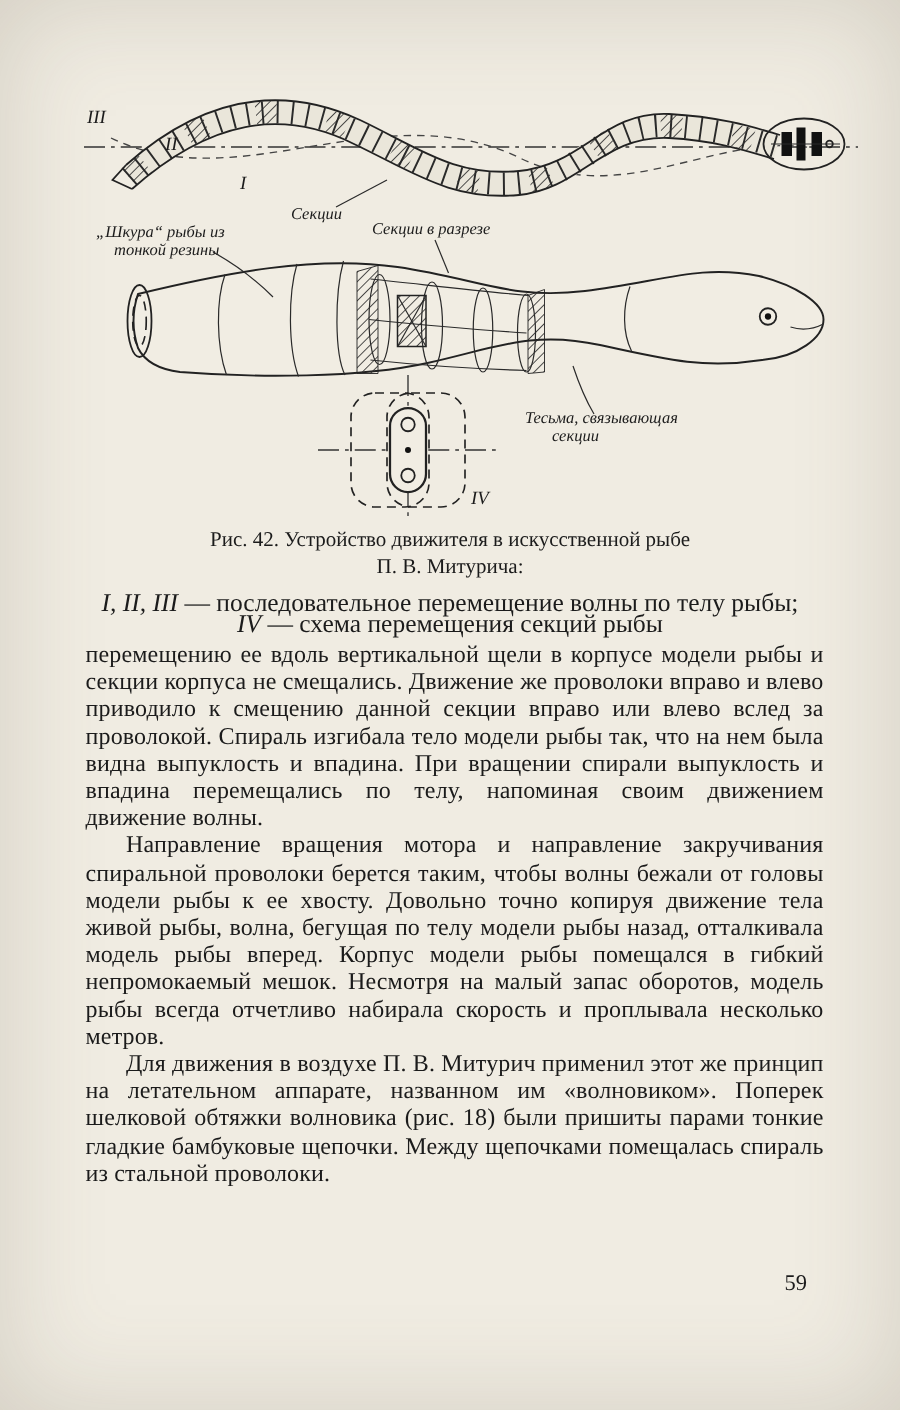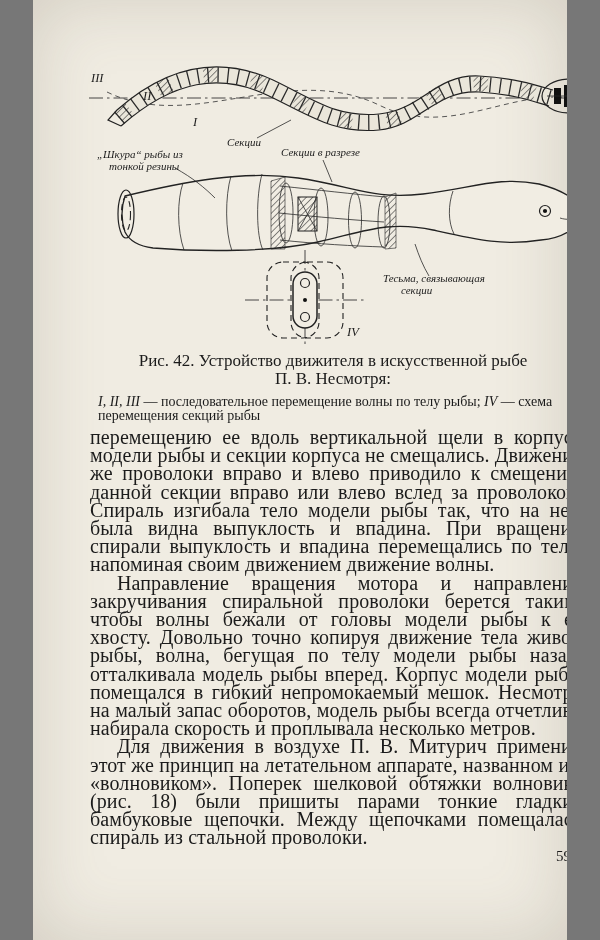--- a/index.html
+++ b/index.html
@@ -1,43 +1,43 @@
 <!DOCTYPE html>
 <html><head>
 <meta charset="utf-8">
 <style>
   html,body{margin:0;padding:0;background:#777;}
   .page{
-    position:relative;width:534px;height:940px;margin:0 auto;
+    position:relative;width:600px;height:940px;margin:0 auto;
     background:#f0ece2;overflow:hidden;
     font-family:"Liberation Serif", serif;color:#1b1b1b;
     box-shadow:inset 0 0 70px rgba(110,100,80,.22);
   }
   
   .figure-svg{position:absolute;top:50px;left:0;}
   .ink{stroke:#222;fill:none;stroke-width:1.2;}
   .thin{stroke:#2a2a2a;fill:none;stroke-width:.8;}
   .dashdot{stroke:#333;stroke-width:.9;stroke-dasharray:14 4 2.5 4;fill:none;}
   .ghost{stroke:#444;stroke-width:.9;stroke-dasharray:5 4;fill:none;}
   .dashed{stroke:#222;stroke-width:1.1;stroke-dasharray:6 4;fill:none;}
   .ribbonBase{stroke:#eae6da;fill:none;stroke-width:15;}
   .ribbonHatch{stroke:url(#hatch45);fill:none;stroke-width:15;stroke-dasharray:14 34;}
   .ribbonDiv{stroke:#2a2a2a;fill:none;stroke-width:15;stroke-dasharray:1.3 8.7;}
   .bodyfill{fill:#f1ede3;stroke:#222;stroke-width:1.3;}
   .svglabel{font:italic 11px "Liberation Serif",serif;fill:#1c1c1c;}
   .svgmarker{font:italic 12.5px "Liberation Serif",serif;fill:#1c1c1c;}
   
   .caption{position:absolute;top:352px;left:0;width:600px;text-align:center;}
-  .cap-main{font-size:17px;line-height:18px;}
-  .legend{width:470px;margin:7px auto 0;font-size:14px;line-height:13.5px;text-align:left;}
+  .cap-main{font-size:14px;line-height:18px;}
+  .legend{width:470px;margin:7px auto 0;font-size:17px;line-height:13.5px;text-align:center;}
   .it{font-style:italic;}
   
   .body-text{
     position:absolute;left:57px;top:428px;width:492px;
-    font-size:20px;line-height:18.2px;text-align:justify;letter-spacing:.1px;
+    font-size:16px;line-height:18.2px;text-align:justify;letter-spacing:.1px;
   }
   .body-text p{margin:0;text-indent:27px;}
   .body-text p.cont{text-indent:0;}
   
   .page-number{position:absolute;top:848px;left:523px;font-size:15px;font-weight:normal;}
 </style>
 </head>
 <body>
 
 <div class="page">
@@ -125,21 +125,21 @@
       <rect x="260" y="222" width="24" height="56" rx="12" fill="#f1ede3" stroke="#222" stroke-width="1.5"></rect>
       <circle class="ink" cx="272" cy="233" r="4.5"></circle>
       <circle class="ink" cx="272" cy="267" r="4.5"></circle>
       <circle cx="272" cy="250" r="2" fill="#111"></circle>
       <text class="svgmarker" x="314" y="286">IV</text>
     </g>
   </svg>
 
   <div class="caption">
     <div class="cap-main">Рис. 42. Устройство движителя в искусственной рыбе</div>
-    <div class="cap-main">П. В. Несмотря:</div>
+    <div class="cap-main">П. В. Митурича:</div>
     <div class="legend"><span class="it">I, II, III</span><span> — последовательное перемещение волны по телу рыбы; </span><span class="it">IV</span><span> — схема перемещения секций рыбы</span></div>
   </div>
 
   <div class="body-text">
     <p class="cont">перемещению ее вдоль вертикальной щели в корпусе модели рыбы и секции корпуса не смещались. Движение же проволоки вправо и влево приводило к смещению данной секции вправо или влево вслед за проволокой. Спираль изгибала тело модели рыбы так, что на нем была видна выпуклость и впадина. При вращении спирали выпуклость и впадина перемещались по телу, напоминая своим движением движение волны.</p>
     <p>Направление вращения мотора и направление закручивания спиральной проволоки берется таким, чтобы волны бежали от головы модели рыбы к ее хвосту. Довольно точно копируя движение тела живой рыбы, волна, бегущая по телу модели рыбы назад, отталкивала модель рыбы вперед. Корпус модели рыбы помещался в гибкий непромокаемый мешок. Несмотря на малый запас оборотов, модель рыбы всегда отчетливо набирала скорость и проплывала несколько метров.</p>
     <p>Для движения в воздухе П. В. Митурич применил этот же принцип на летательном аппарате, названном им «волновиком». Поперек шелковой обтяжки волновика (рис. 18) были пришиты парами тонкие гладкие бамбуковые щепочки. Между щепочками помещалась спираль из стальной проволоки.</p>
   </div>
 
   <div class="page-number">59</div>

